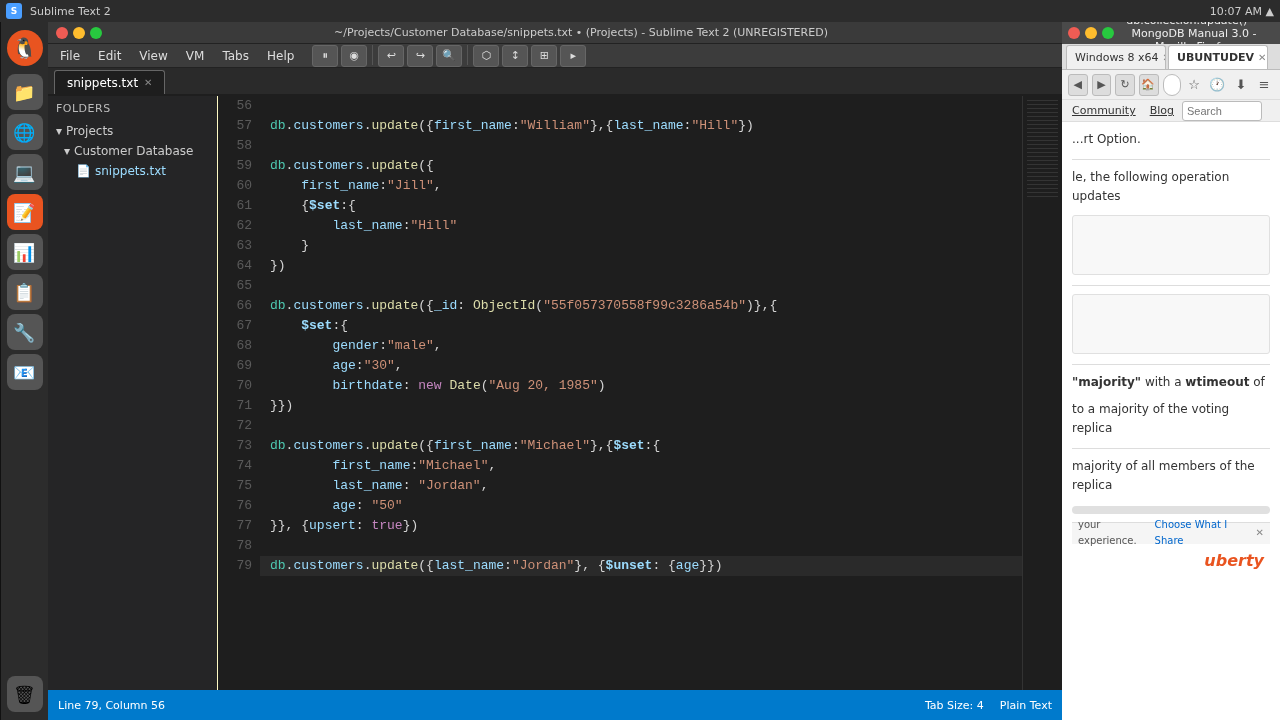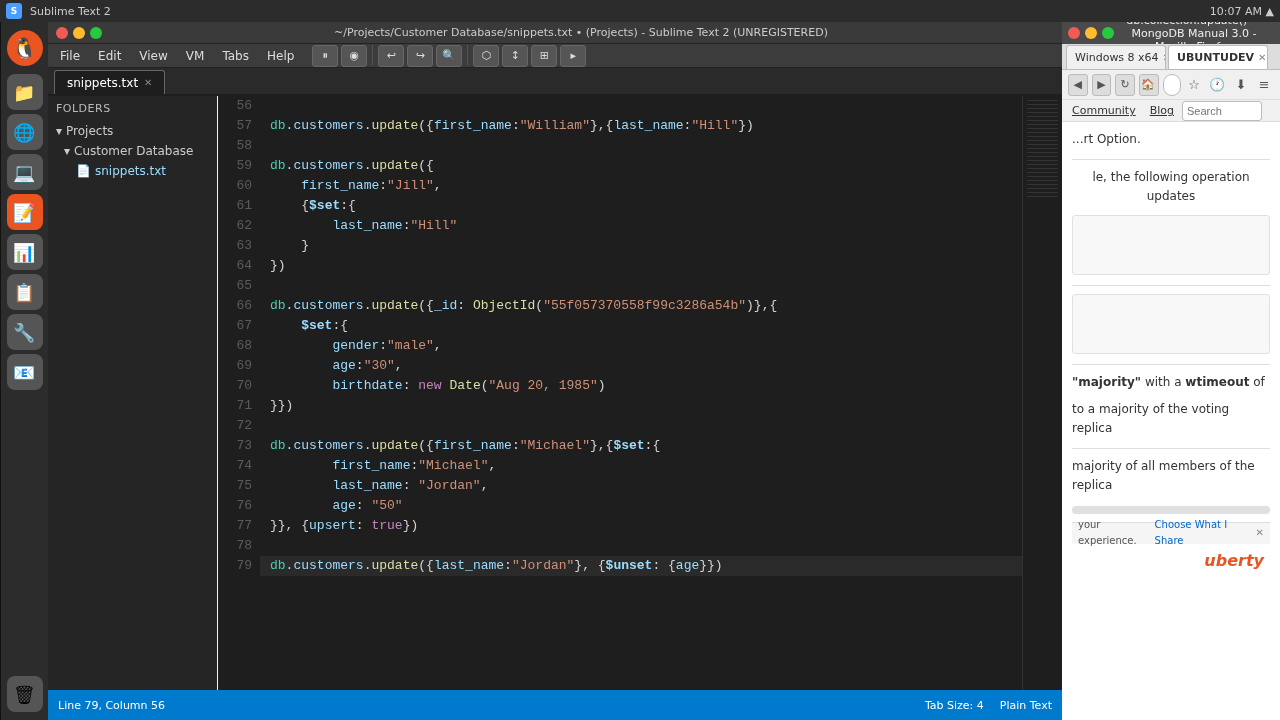--- a/index.html
+++ b/index.html
@@ -537,21 +537,21 @@
       </div>
 
       <div class="browser-content">
 
         <div style="margin-bottom:10px;">
           <p>...rt Option.</p>
         </div>
 
         <div style="height:1px;background:#ddd;margin:8px 0;"></div>
 
-        <div style="margin-bottom:10px;text-align:center;">
+        <div style="margin-bottom:10px;">
           <p>le, the following operation updates</p>
 
           <div style="height:60px;background:#f8f8f8;border:1px solid #e0e0e0;border-radius:3px;margin:6px 0;"></div>
         </div>
 
         <div style="height:1px;background:#ddd;margin:8px 0;"></div>
 
         <div style="margin-bottom:10px;">
 
           <div style="height:60px;background:#f8f8f8;border:1px solid #e0e0e0;border-radius:3px;margin:6px 0;"></div>

